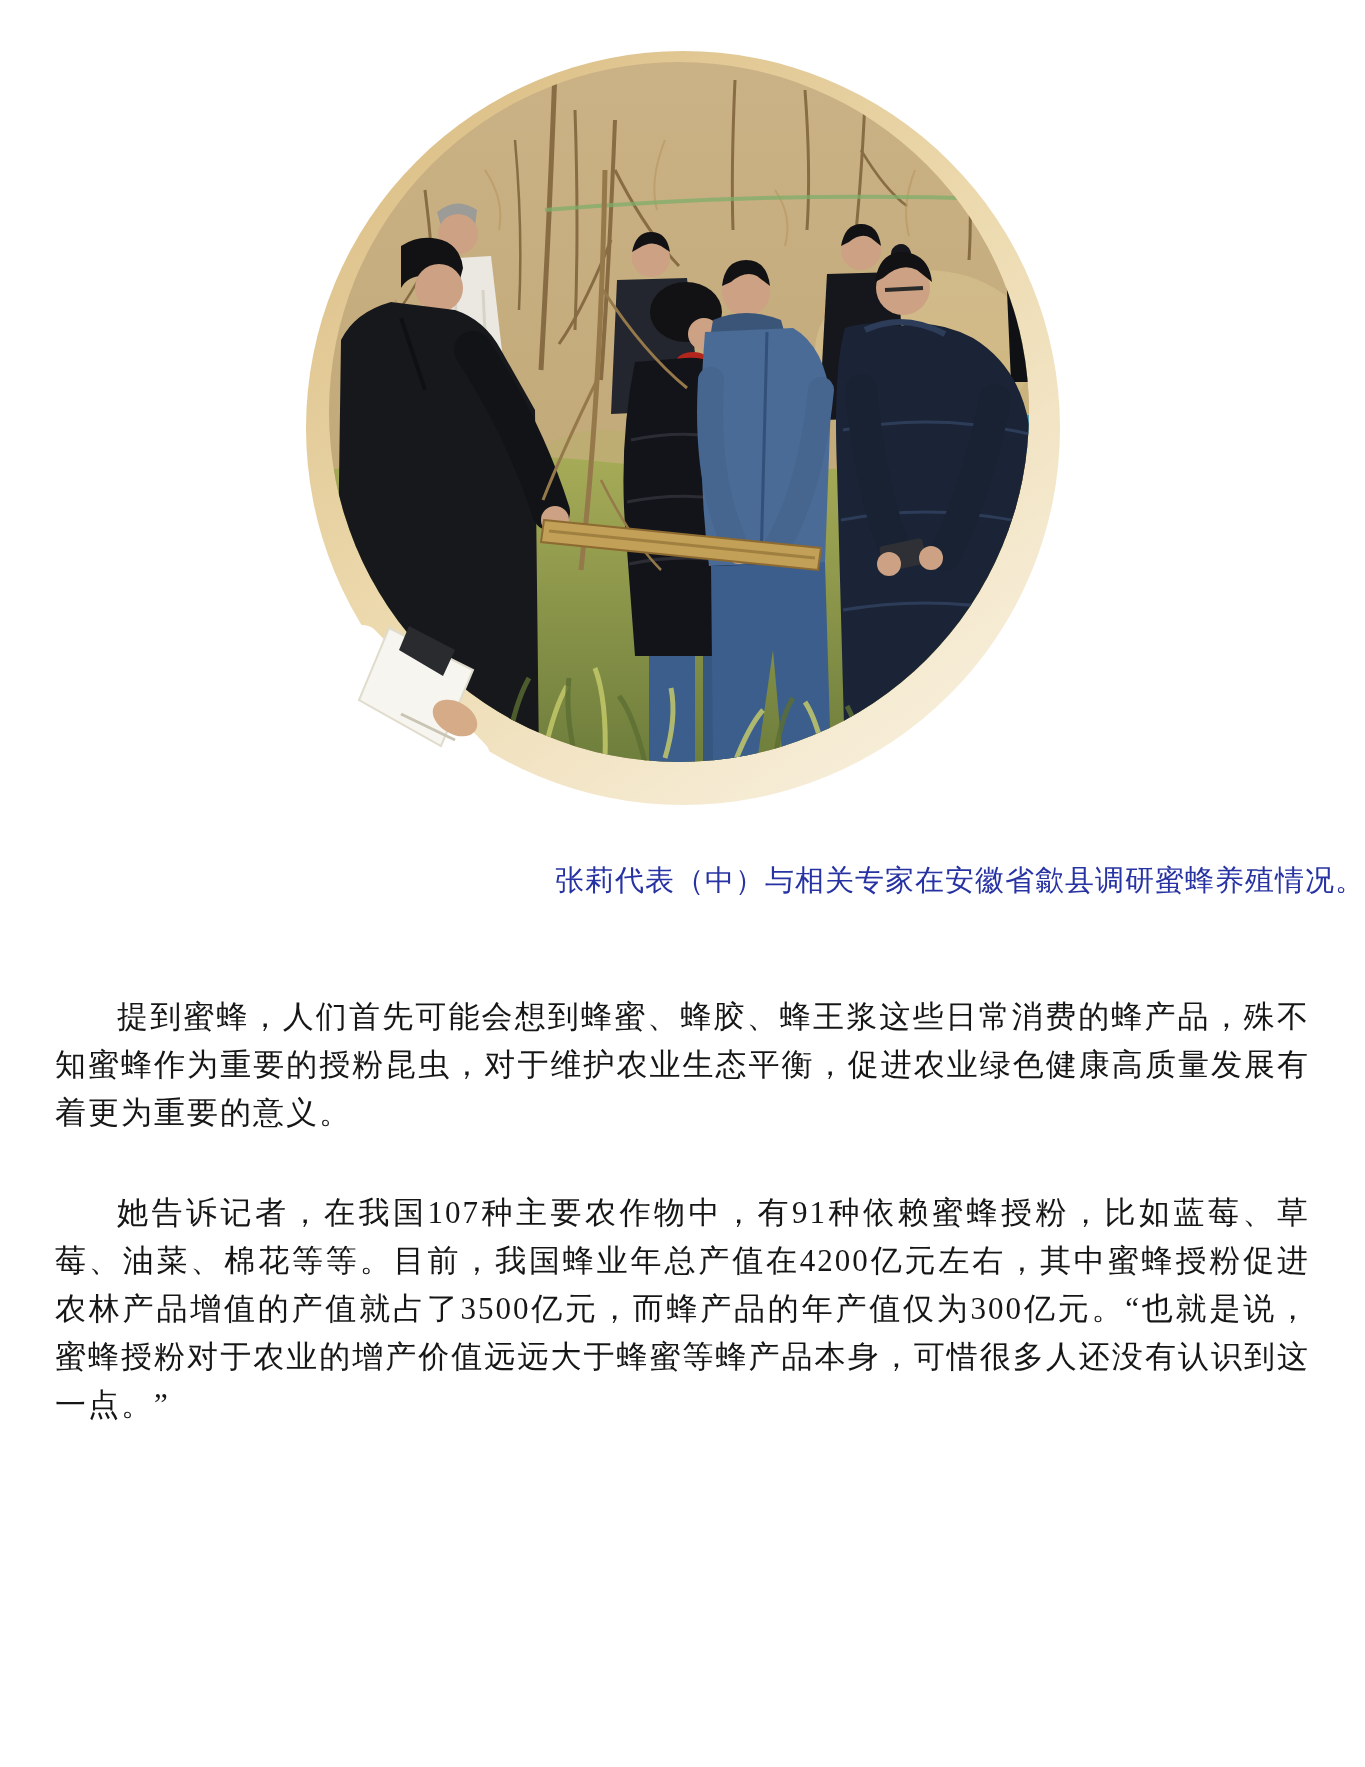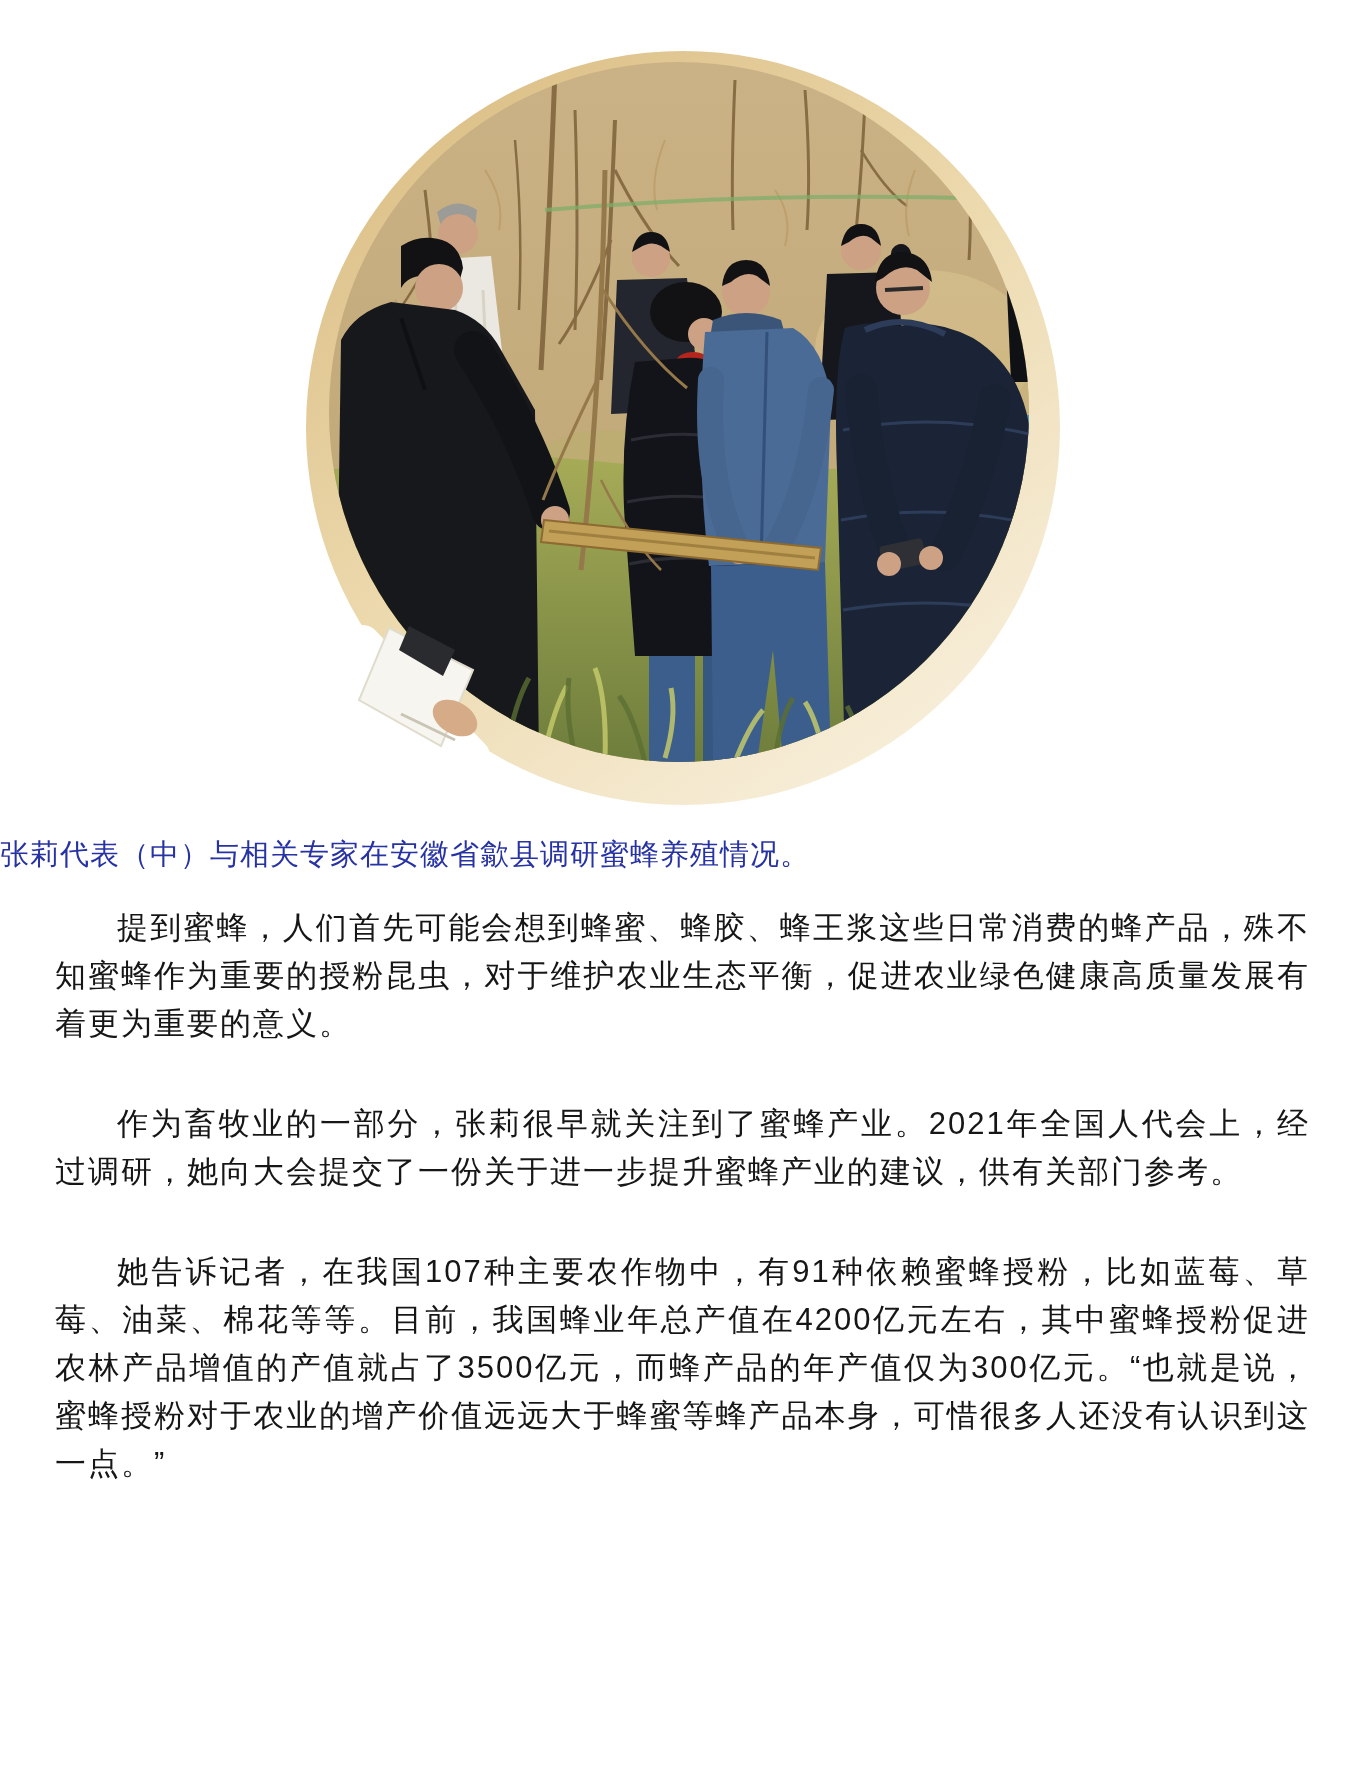--- a/index.html
+++ b/index.html
@@ -14,26 +14,26 @@
     --c-branch:#7d6139; --c-green-line:#7fae6a;
   }
   html,body{margin:0;padding:0;}
   body{
     width:1365px;height:1767px;overflow:hidden;background:#ffffff;
     font-family:"Liberation Sans", sans-serif;
   }
   .figure{width:756px;height:756px;margin:50px auto 0;}
   .figure svg{display:block;}
   .caption{
-    margin-top:24px;text-align:left;
+    margin-top:50px;text-align:right;
     font-family:"Liberation Serif", serif;
     font-size:29px;line-height:48px;letter-spacing:1px;
     color:var(--caption-color);
   }
-  .article{padding:0 55px;margin-top:26px;}
+  .article{padding:0 55px;margin-top:89px;font-family:Liberation Serif, serif;}
   .para{
     font-size:31px;line-height:48px;letter-spacing:2px;
     color:var(--text-color);
     text-align:justify;text-indent:2em;
     margin:0 0 52px 0;
   }
   .para:last-child{margin-bottom:0;}
   
   .skin{fill:var(--c-skin);}       .hair{fill:var(--c-hair);}
   .coat{fill:var(--c-coat);}       .robe{fill:var(--c-robe);}
@@ -232,17 +232,16 @@
         <path d="M96,664 L150,690" stroke="#c9c4b4" stroke-width="3" fill="none"></path>
         <ellipse cx="150" cy="668" rx="24" ry="16" fill="#d6ac88" transform="rotate(30 150 668)"></ellipse>
       </g>
     </svg>
   </div>
 
   <div class="caption">张莉代表（中）与相关专家在安徽省歙县调研蜜蜂养殖情况。</div>
 
   <div class="article">
       <p class="para">提到蜜蜂，人们首先可能会想到蜂蜜、蜂胶、蜂王浆这些日常消费的蜂产品，殊不知蜜蜂作为重要的授粉昆虫，对于维护农业生态平衡，促进农业绿色健康高质量发展有着更为重要的意义。</p>
-      <p class="para">作为畜牧业的一部分，张莉很早就关注到了蜜蜂产业。2021年全国人代会上，经过调研，她向大会提交了一份关于进一步提升蜜蜂产业的建议，供有关部门参考。</p>
       <p class="para">她告诉记者，在我国107种主要农作物中，有91种依赖蜜蜂授粉，比如蓝莓、草莓、油菜、棉花等等。目前，我国蜂业年总产值在4200亿元左右，其中蜜蜂授粉促进农林产品增值的产值就占了3500亿元，而蜂产品的年产值仅为300亿元。“也就是说，蜜蜂授粉对于农业的增产价值远远大于蜂蜜等蜂产品本身，可惜很多人还没有认识到这一点。”</p>
     </div>
 
 </div>
 
 </body></html>

